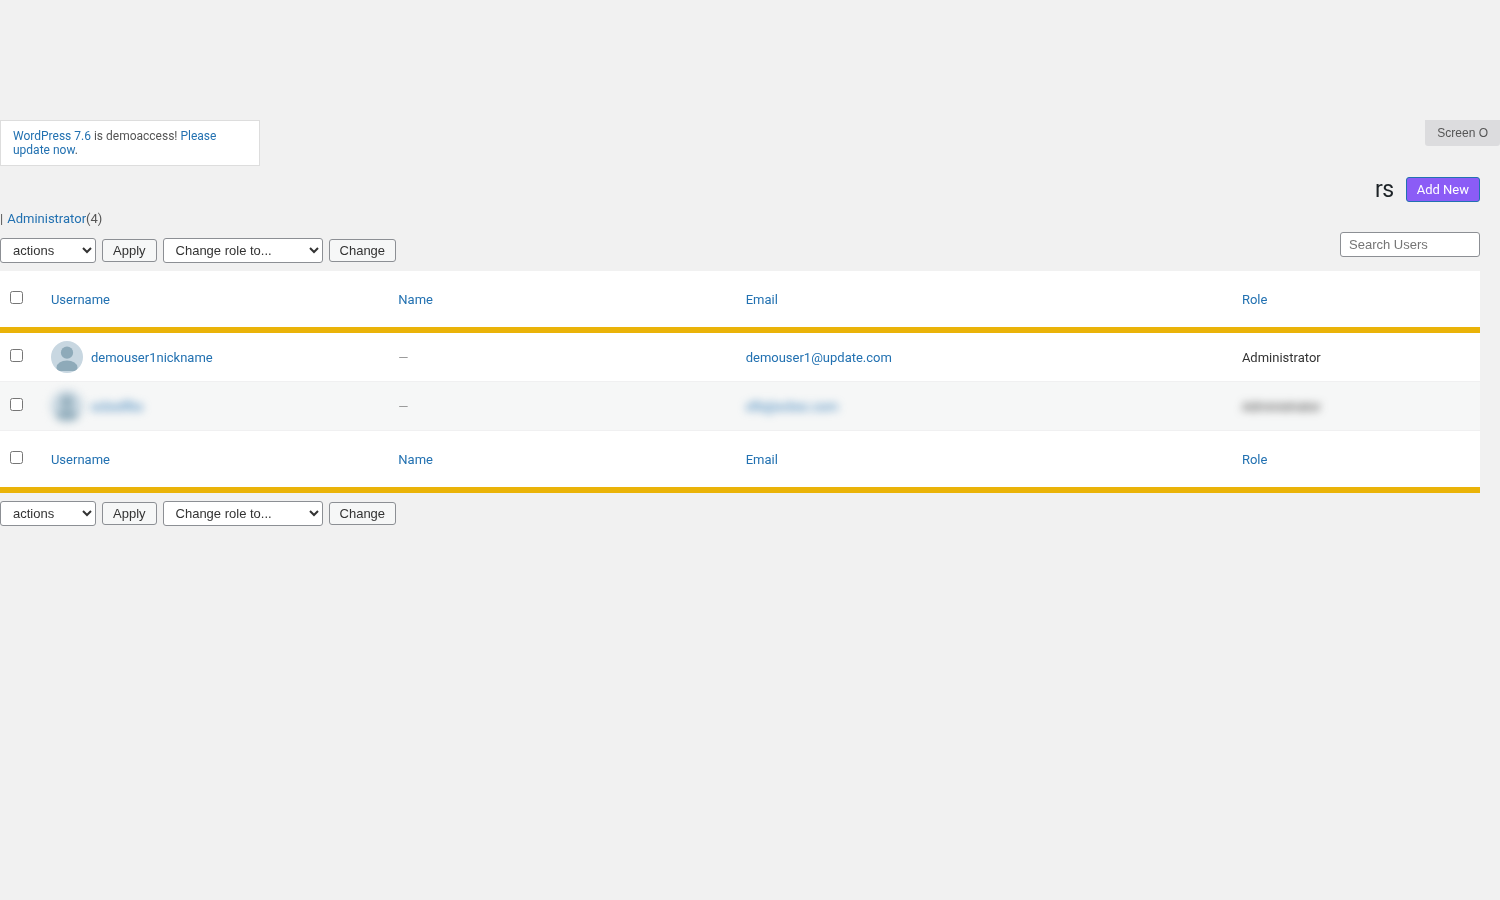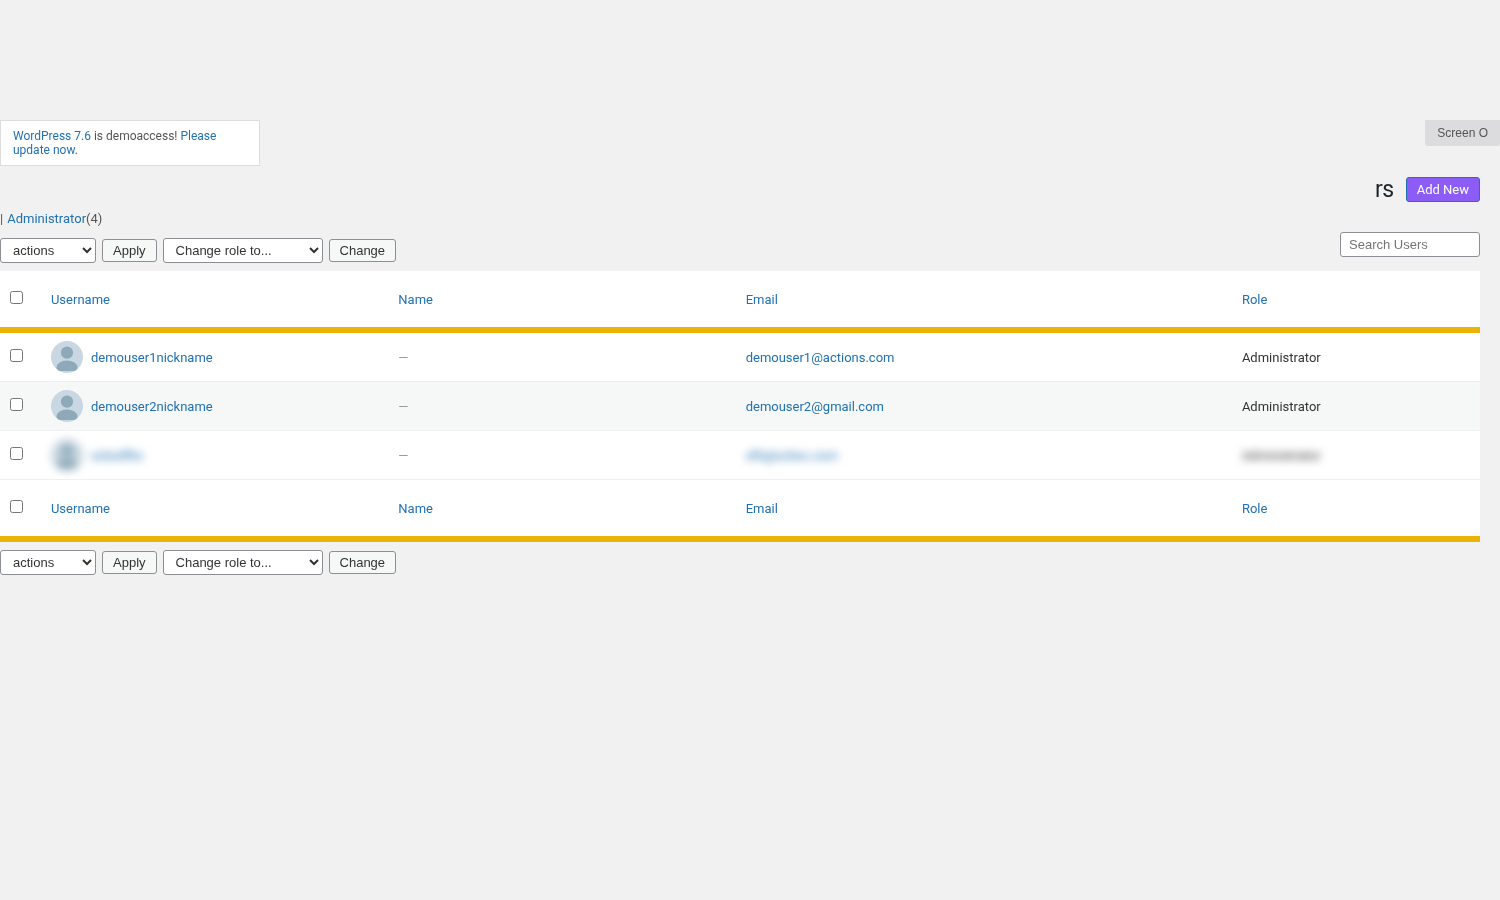--- a/index.html
+++ b/index.html
@@ -293,38 +293,21 @@
                   <div class="avatar">
                     <svg viewBox="0 0 32 32" xmlns="http://www.w3.org/2000/svg">
       <circle cx="16" cy="11" r="7" fill="#8eaab9"></circle>
       <ellipse cx="16" cy="28" rx="12" ry="8" fill="#8eaab9"></ellipse>
     </svg>
                   </div>
                   <a href="#" class="username-link">demouser1nickname</a>
                 </div>
               </td>
               <td class="col-name"><span class="em-dash">—</span></td>
-              <td class="col-email"><a href="#" class="email-link">demouser1@actions.com</a></td>
-              <td class="col-role"><span class="">Administrator</span></td>
-            </tr>
-            <tr>
-              <td class="col-check"><input type="checkbox" style=""></td>
-              <td class="col-username">
-                <div class="user-cell">
-                  <div class="avatar">
-                    <svg viewBox="0 0 32 32" xmlns="http://www.w3.org/2000/svg">
-      <circle cx="16" cy="11" r="7" fill="#8eaab9"></circle>
-      <ellipse cx="16" cy="28" rx="12" ry="8" fill="#8eaab9"></ellipse>
-    </svg>
-                  </div>
-                  <a href="#" class="username-link">demouser2nickname</a>
-                </div>
-              </td>
-              <td class="col-name"><span class="em-dash">—</span></td>
-              <td class="col-email"><a href="#" class="email-link">demouser2@gmail.com</a></td>
+              <td class="col-email"><a href="#" class="email-link">demouser1@update.com</a></td>
               <td class="col-role"><span class="">Administrator</span></td>
             </tr>
             <tr>
               <td class="col-check"><input type="checkbox" style=""></td>
               <td class="col-username">
                 <div class="user-cell">
                   <div class="avatar blurred">
                     <svg viewBox="0 0 32 32" xmlns="http://www.w3.org/2000/svg">
       <circle cx="16" cy="11" r="7" fill="#8eaab9"></circle>
       <ellipse cx="16" cy="28" rx="12" ry="8" fill="#8eaab9"></ellipse>

